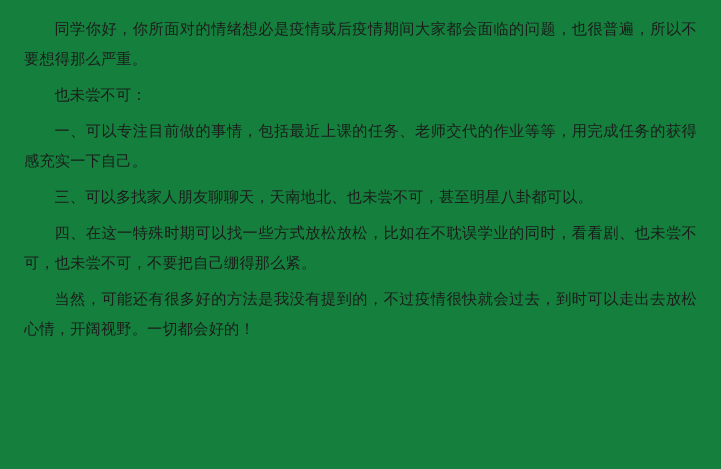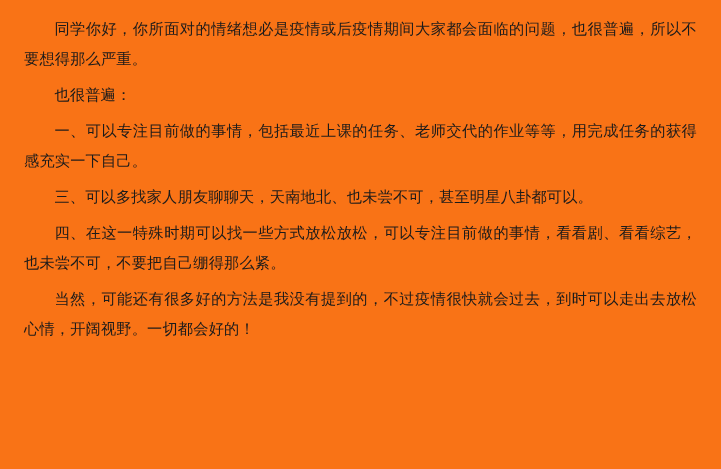--- a/index.html
+++ b/index.html
@@ -10,21 +10,21 @@
     width: 721px;
     height: 469px;
     background: #ffffff;
     font-family: "DejaVu Sans", "Liberation Sans", sans-serif;
     overflow: hidden;
   }
   .page {
     position: relative;
     width: 721px;
     height: 469px;
-    background: #f97316;
+    background: #15803d;
     box-sizing: border-box;
     padding: 14px 24px 10px 24px;
   }
   .doc-body {
     color: #1b1b1b;
     font-size: 15.2px;
     line-height: 30px;
     letter-spacing: 0.2px;
     text-align: justify;
   }
@@ -43,28 +43,28 @@
 </style>
 </head>
 <body>
 
 <div class="page">
   <div class="doc-body">
     <p class="para">
       <span class="txt">同学你好，你所面对的情绪想必是疫情或后疫情期间大家都会面临的问题，也很普遍，所以不要想得那么严重。</span>
     </p>
     <p class="para">
-      <span class="txt">也很普遍：</span>
+      <span class="txt">也未尝不可：</span>
     </p>
     <p class="para">
       <span class="txt">一、可以专注目前做的事情，包括最近上课的任务、老师交代的作业等等，用完成任务的获得感充实一下自己。</span>
     </p>
     <p class="para">
       <span class="txt">三、可以多找家人朋友聊聊天，天南地北、也未尝不可，甚至明星八卦都可以。</span>
     </p>
     <p class="para">
-      <span class="txt">四、在这一特殊时期可以找一些方式放松放松，可以专注目前做的事情，看看剧、看看综艺，也未尝不可，不要把自己绷得那么紧。</span>
+      <span class="txt">四、在这一特殊时期可以找一些方式放松放松，比如在不耽误学业的同时，看看剧、也未尝不可，也未尝不可，不要把自己绷得那么紧。</span>
     </p>
     <p class="para last">
       <span class="txt">当然，可能还有很多好的方法是我没有提到的，不过疫情很快就会过去，到时可以走出去放松心情，开阔视野。一切都会好的！</span>
     </p>
   </div>
 </div>
 
 </body></html>

